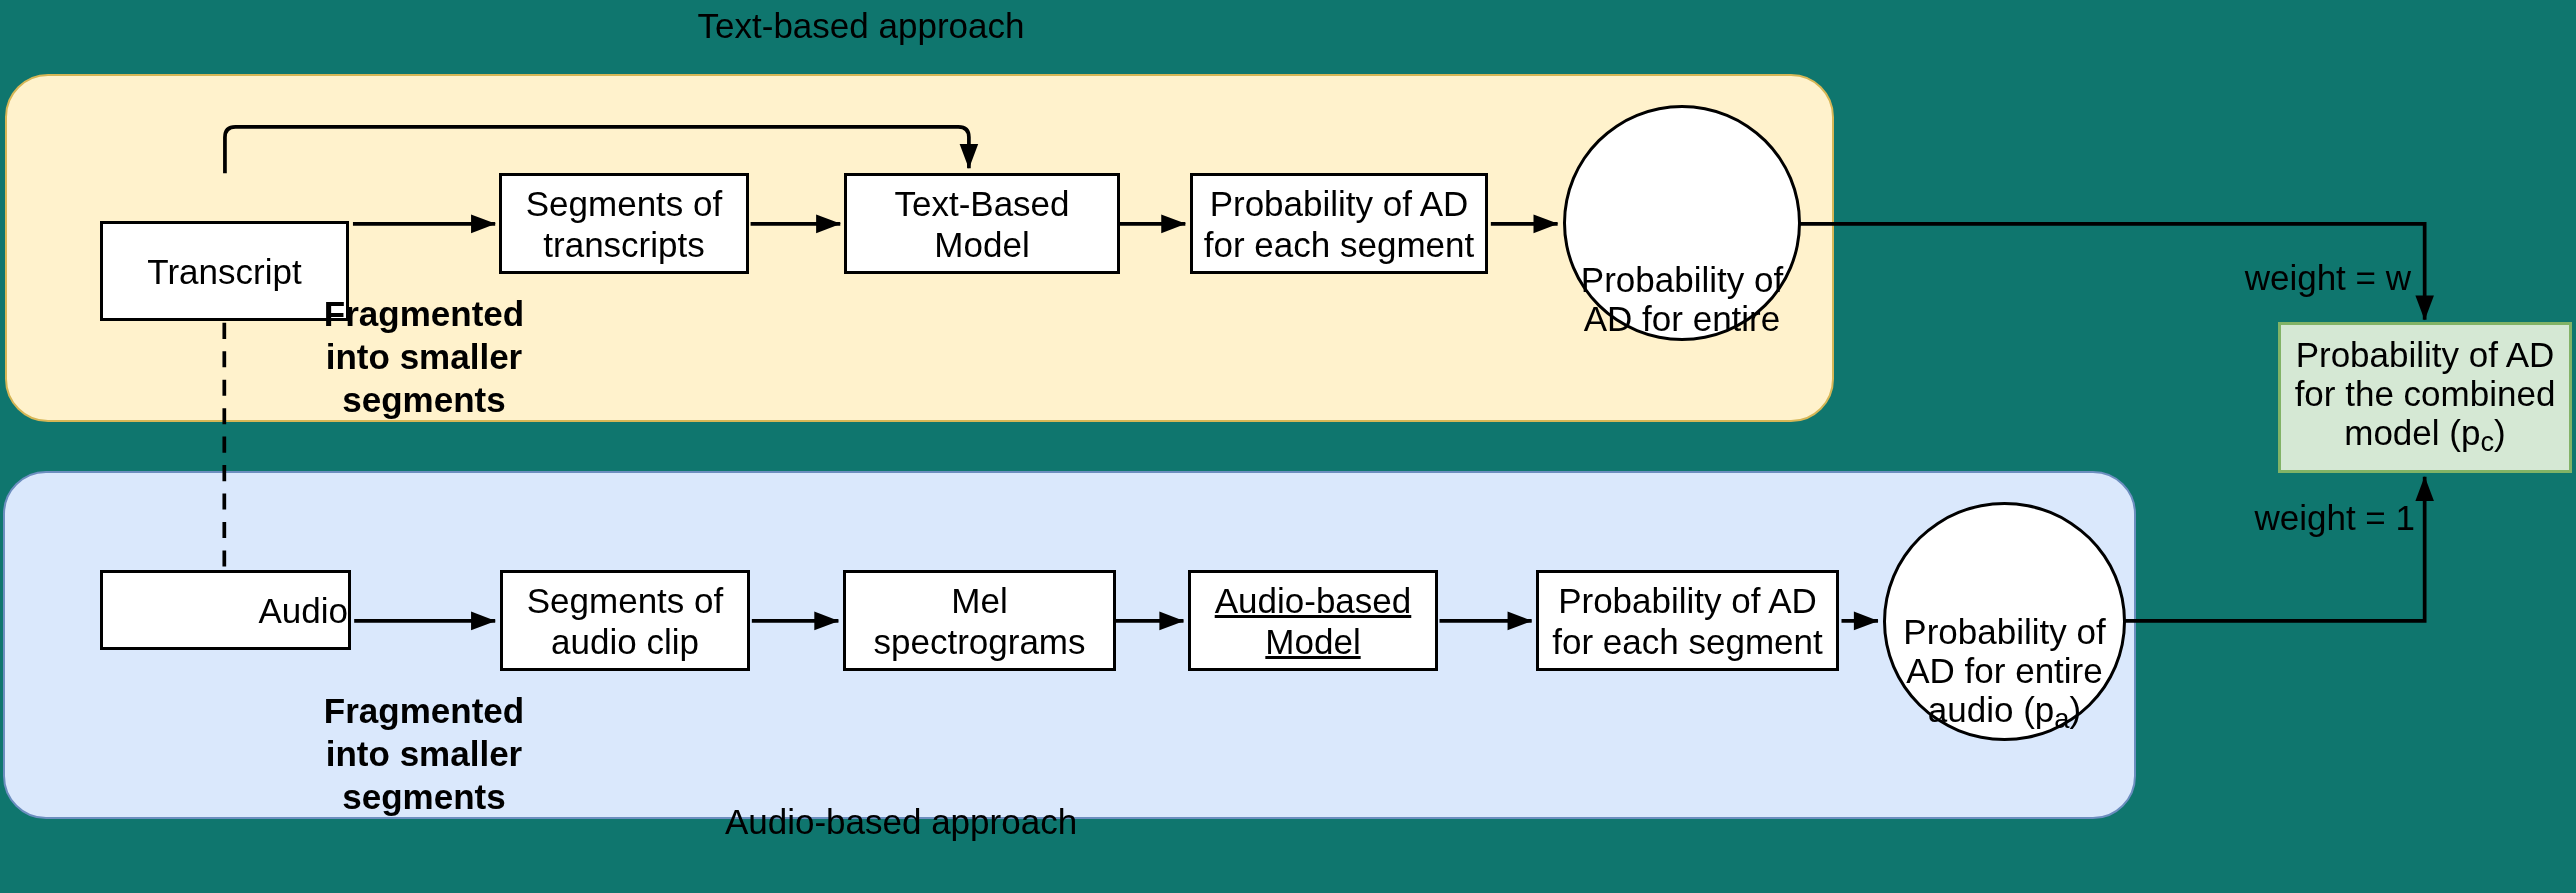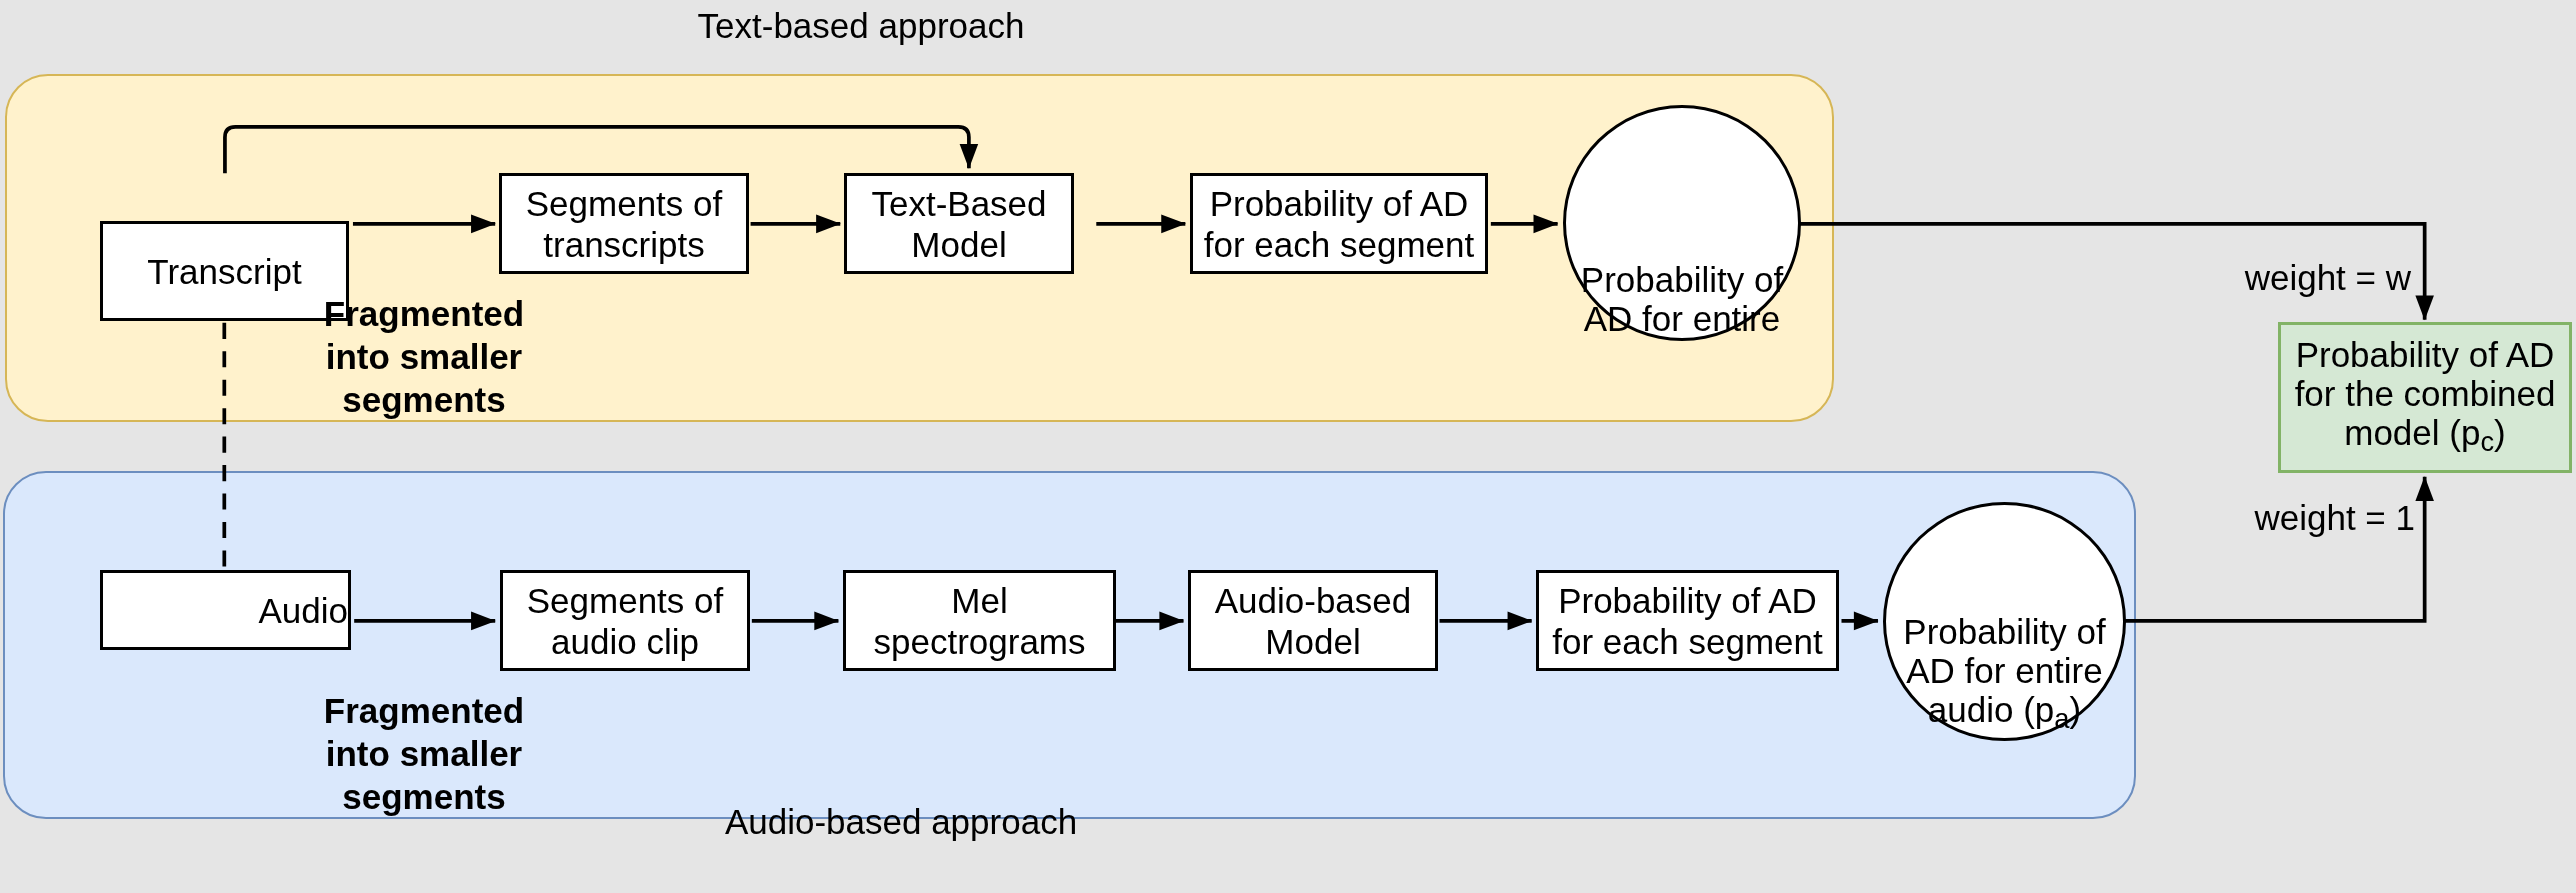--- a/index.html
+++ b/index.html
@@ -1,17 +1,17 @@
 <!DOCTYPE html>
 <html style="font-size:10px"><head>
 <meta charset="utf-8">
 <style>
   html,body{margin:0;padding:0;background:#ffffff;}
   .canvas{
-    position:relative;width:2576px;height:893px;background:#e5e5e5;
+    position:relative;width:2576px;height:893px;background:#0f766e;
     font-family:"Liberation Sans",sans-serif;color:#000;overflow:hidden;
   }
   .container{
     position:absolute;border-radius:43px;border:2.5px solid transparent;
     box-sizing:border-box;z-index:1;
   }
   svg.wires{position:absolute;left:0;top:0;z-index:2;}
   .node{
     position:absolute;background:#fff;border:3.7px solid #000;box-sizing:border-box;
     display:flex;flex-direction:column;align-items:center;justify-content:center;
@@ -65,21 +65,21 @@
   <div class="lbl" style="left:861px;top:26px;">Text-based approach</div>
   <div class="lbl" style="left:861px;top:822px;margin-left:40px;">Audio-based approach</div>
 
   <div class="node" style="left:100px;top:173px;width:249px;height:100px;margin-top:48px;">
     <span>Transcript</span>
   </div>
   <div class="node" style="left:499px;top:173px;width:250px;height:101px;">
     <span>Segments of</span>
     <span>transcripts</span>
   </div>
-  <div class="node" style="left:844px;top:173px;width:230px;height:101px;">
+  <div class="node" style="left:844px;top:173px;width:276px;height:101px;">
     <span>Text-Based</span>
     <span>Model</span>
   </div>
   <div class="node" style="left:1190px;top:173px;width:298px;height:101px;">
     <span>Probability of AD</span>
     <span>for each segment</span>
   </div>
   <div class="node ellipse" style="left:1563px;top:105px;width:238px;height:236px;">
     <span>Probability of</span>
     <span>AD for entire</span>
@@ -94,21 +94,21 @@
     <span>Audio</span>
   </div>
   <div class="node" style="left:500px;top:570px;width:250px;height:101px;">
     <span>Segments of</span>
     <span>audio clip</span>
   </div>
   <div class="node" style="left:843px;top:570px;width:273px;height:101px;">
     <span>Mel</span>
     <span>spectrograms</span>
   </div>
-  <div class="node" style="left:1188px;top:570px;width:250px;height:101px;">
+  <div class="node" style="left:1188px;top:570px;width:250px;height:101px;text-decoration:underline;">
     <span>Audio-based</span>
     <span>Model</span>
   </div>
   <div class="node" style="left:1536px;top:570px;width:303px;height:101px;">
     <span>Probability of AD</span>
     <span>for each segment</span>
   </div>
   <div class="node ellipse" style="left:1883px;top:502px;width:243px;height:239px;">
     <span>Probability of</span>
     <span>AD for entire</span>

